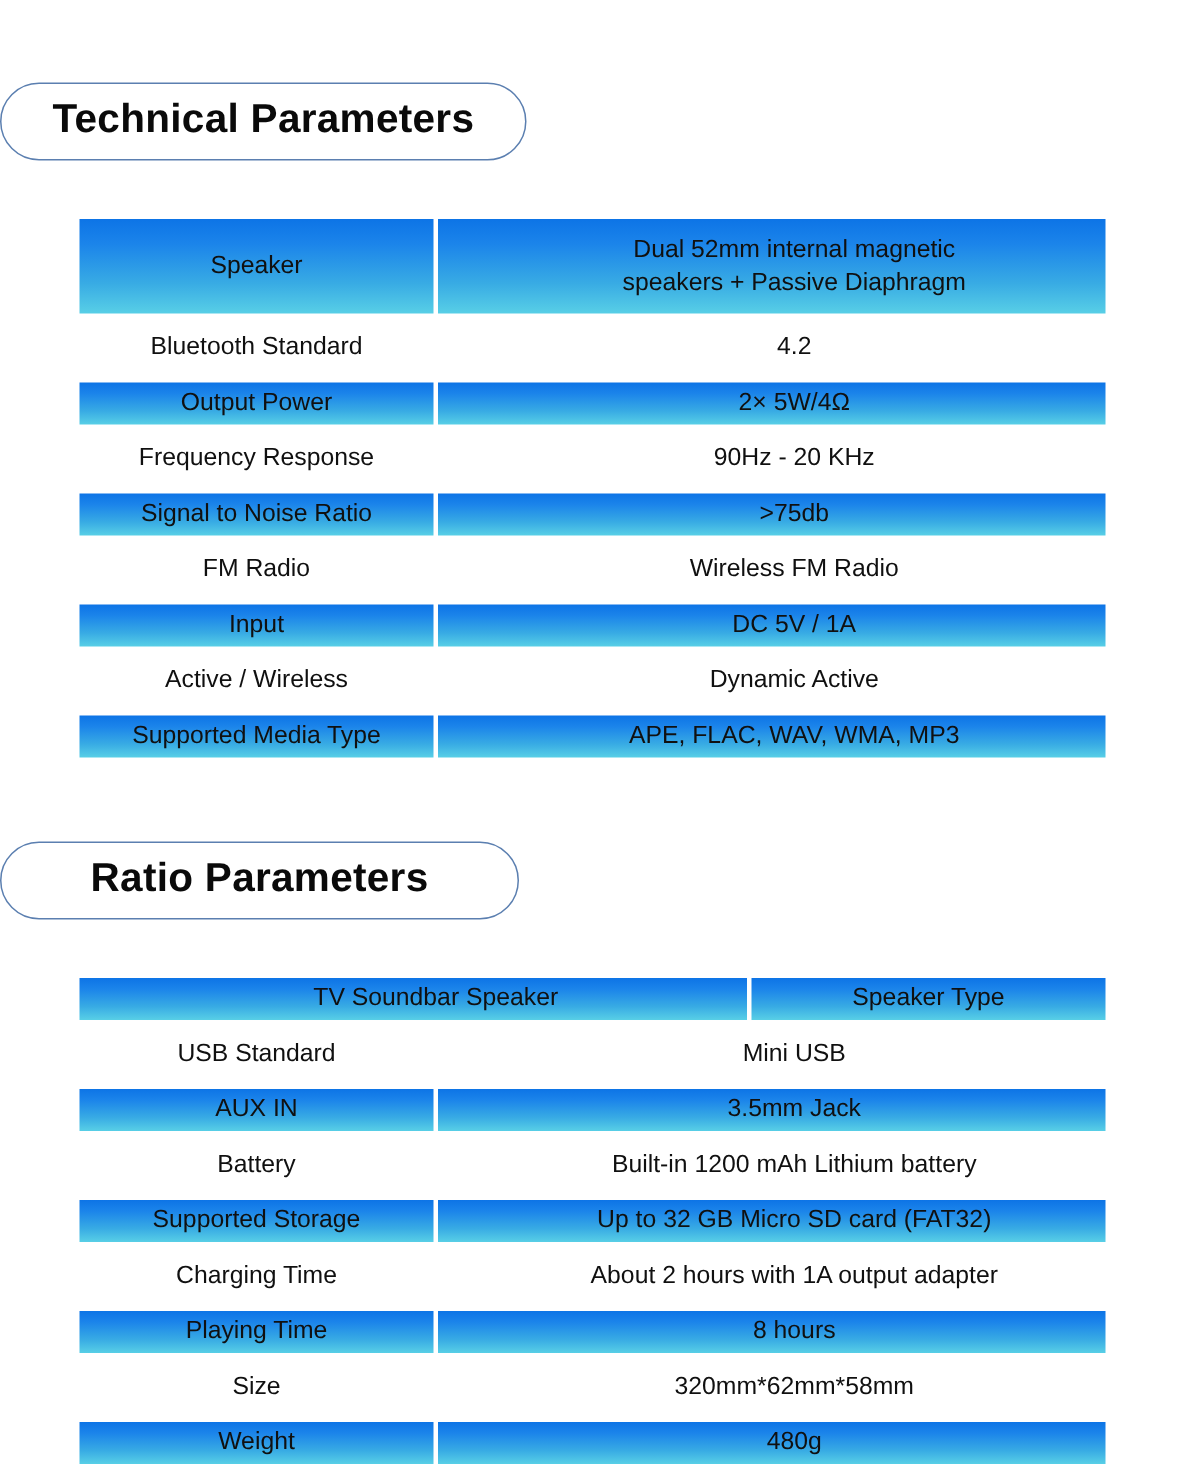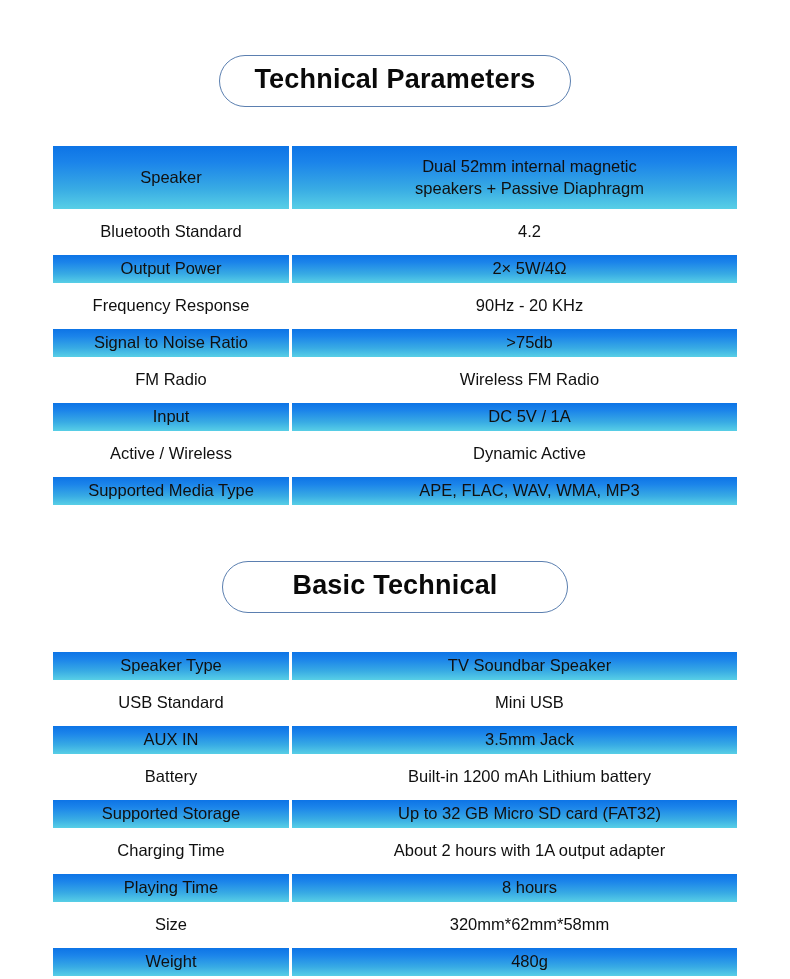--- a/index.html
+++ b/index.html
@@ -15,21 +15,20 @@
   .page {
     position: relative;
     width: 790px;
     height: 979px;
     background: #ffffff;
   }
 
   
   .section-title-wrap {
     display: flex;
-    justify-content: center;
     align-items: center;
   }
 
   .section-title {
     display: inline-flex;
     align-items: center;
     justify-content: center;
     border: 1.5px solid #5b7fb0;
     border-radius: 999px;
     background: #ffffff;
@@ -180,33 +179,33 @@
         </div>
         <div class="cell value">
           <span class="multiline">APE, FLAC, WAV, WMA, MP3</span>
         </div>
       </div>
     </div>
 
   <div class="gap-sections"></div>
 
   <div class="section-title-wrap">
-    <div class="section-title">Basic Technical</div>
+    <div class="section-title">Ratio Parameters</div>
   </div>
 
   <div class="gap-title-tbl"></div>
 
   <div class="spec-table" id="table-1">
       <div class="spec-row banded h1">
+        <div class="cell value">
+          <span class="multiline">TV Soundbar Speaker</span>
+        </div>
         <div class="cell label">
           <span class="multiline">Speaker Type</span>
         </div>
-        <div class="cell value">
-          <span class="multiline">TV Soundbar Speaker</span>
-        </div>
       </div>
       <div class="spec-row plain h1">
         <div class="cell label">
           <span class="multiline">USB Standard</span>
         </div>
         <div class="cell value">
           <span class="multiline">Mini USB</span>
         </div>
       </div>
       <div class="spec-row banded h1">

